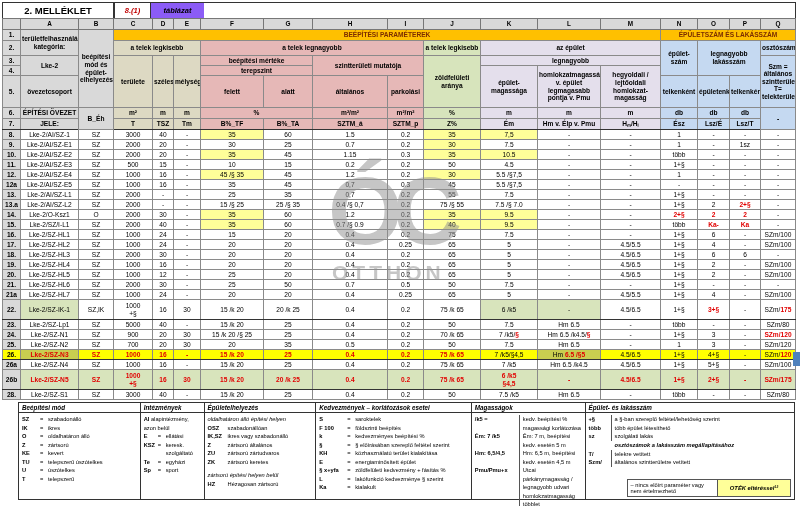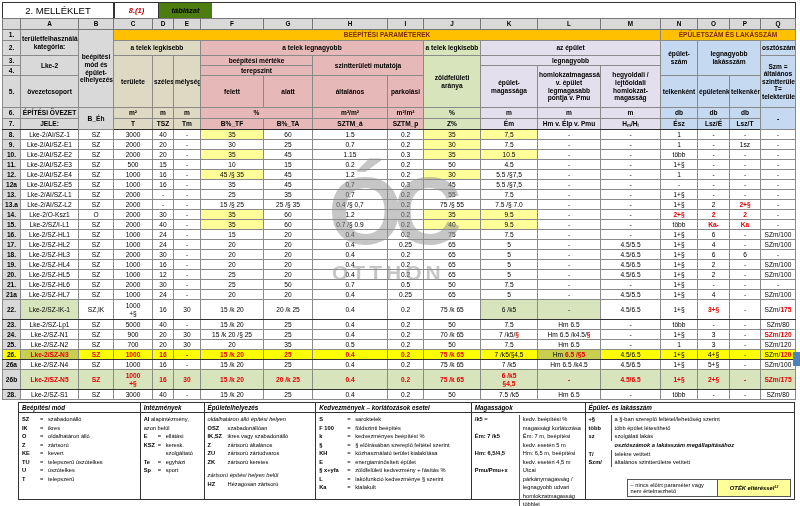--- a/index.html
+++ b/index.html
@@ -1,24 +1,24 @@
 <!DOCTYPE html>
 <html><head>
 <meta charset="utf-8">
 <style>
   html,body{margin:0;padding:0;background:#fff;}
   body{width:800px;height:506px;position:relative;font-family:"Liberation Sans",sans-serif;overflow:hidden;}
   .sheet{position:absolute;left:2px;top:2px;width:794px;}
   
   .titlebar{display:flex;border:1.5px solid #333;height:17px;box-sizing:border-box;}
   .titlebar>div{display:flex;align-items:center;justify-content:center;box-sizing:border-box;}
-  .t-mell{width:111px;font-weight:normal;font-size:9.5px;border-right:1px solid #333;}
+  .t-mell{width:111px;font-weight:bold;font-size:9.5px;border-right:1px solid #333;}
   .t-title{flex:1;font-weight:bold;font-size:9.5px;}
-  .t-ref{width:44px;border-left:1px solid #333;font-weight:bold;font-style:italic;font-size:7.5px;color:#c00000;}
-  .t-tab{width:54px;border-left:1px solid #333;background:#4d7c0f;font-weight:bold;font-style:italic;font-size:7.5px;}
+  .t-ref{width:36px;border-left:1px solid #333;font-weight:bold;font-style:italic;font-size:7.5px;color:#c00000;}
+  .t-tab{width:54px;border-left:1px solid #333;background:#8b5cf6;font-weight:bold;font-style:italic;font-size:7.5px;}
   
   table.grid{border-collapse:collapse;table-layout:fixed;width:793px;margin-top:-1px;border:1.5px solid #333;}
   table.grid td{border:1px solid #8a8a8a;padding:0 1px;text-align:center;vertical-align:middle;
       font-size:6.6px;line-height:1.15;white-space:pre-line;overflow:hidden;box-sizing:border-box;}
   tr.letters td{background:#d9d9d9;font-weight:bold;font-size:6.4px;height:11px;border-color:#777;}
   td.num{background:#d9d9d9;font-size:5.6px;font-weight:bold;}
   td.hdr{font-weight:bold;font-size:6.1px;}
   td.gray{background:#d9d9d9;}
   td.orange{background:#ffc000;color:#7b2d00;font-weight:bold;font-size:6.6px;}
   td.tan{background:#ddd9c3;}

